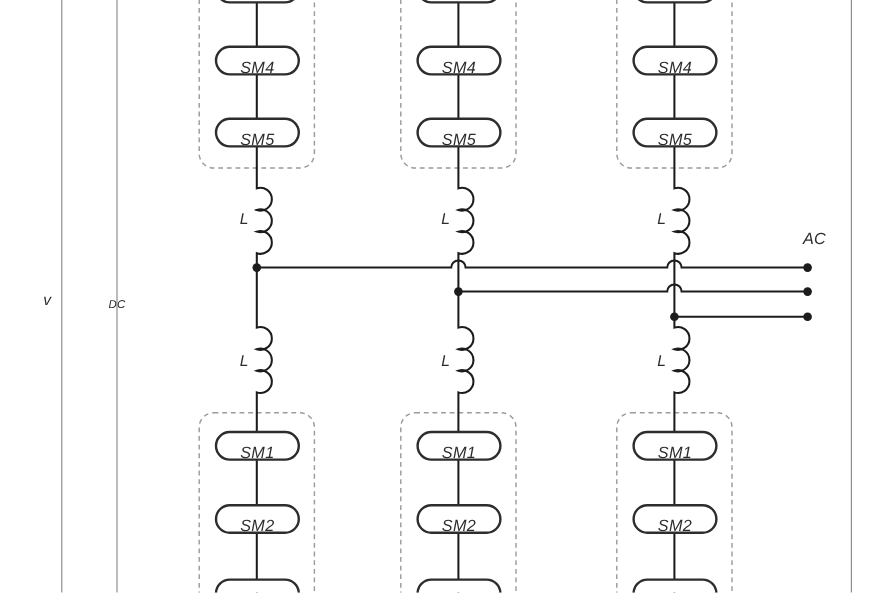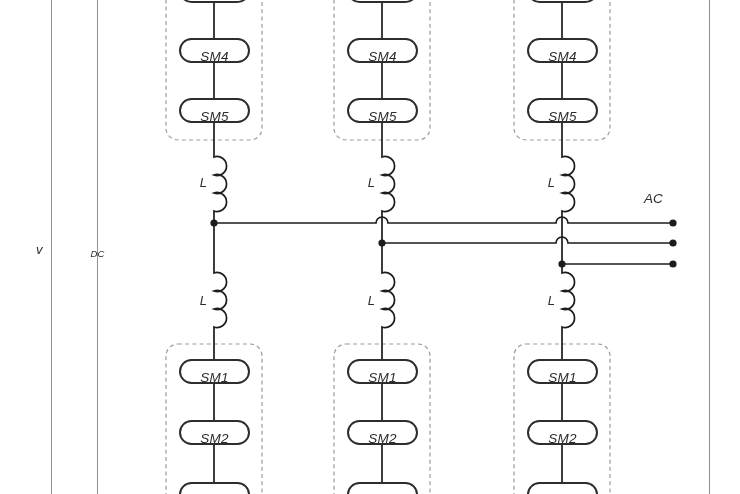--- a/index.html
+++ b/index.html
@@ -29,21 +29,21 @@
   }
   .sm span{
     font-size:13.5px;font-style:italic;color:var(--text);
     letter-spacing:0.3px;line-height:1;transform:translateY(-0.5px);margin-top:12px;
   }
   .lbl{
     position:absolute;font-style:italic;color:var(--text);
     line-height:1;white-space:nowrap;
   }
   .lbl-L{width:36px;text-align:right;font-size:13px;}
-  .lbl-ac{width:44px;text-align:left;font-size:13.5px;}
+  .lbl-ac{width:44px;text-align:right;font-size:13.5px;}
   .lbl-vdc{width:58px;text-align:right;font-size:13px;}
   .lbl-vdc sub{font-size:9.5px;vertical-align:-3px;letter-spacing:0.2px;margin-left:48px;}
 </style>
 </head>
 <body>
 
 <div class="stage">
 
   <svg width="740" height="494" viewBox="0 0 740 494">
 

